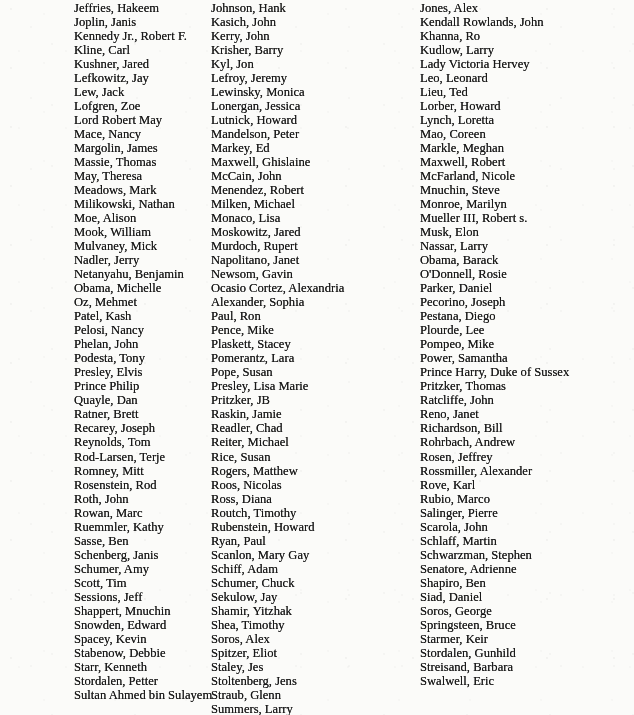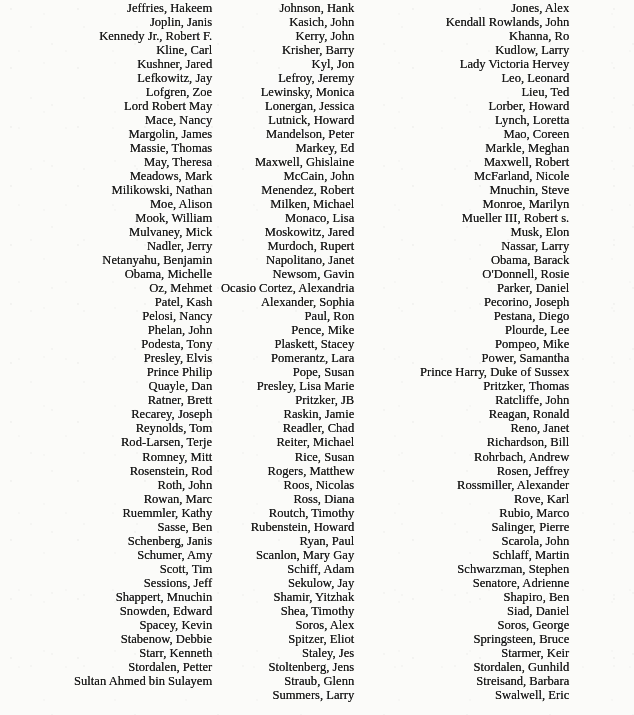--- a/index.html
+++ b/index.html
@@ -23,41 +23,41 @@
     background-size: 67px 59px, 53px 71px, 83px 61px, 47px 77px, 71px 49px;
     font-family: "Liberation Serif", "DejaVu Serif", serif;
     font-size: 12.6px;
     color: #1a1a1a;
   }
   .name-col {
     position: absolute;
     top: 1px;
     white-space: nowrap;
     text-shadow: 0 0 0.35px rgba(26, 26, 26, 0.85); 
-    text-align: right;
   }
   .col-1 { left: 74px;  }
-  .col-2 { left: 221px; }
+  .col-2 { left: 211px; }
   .col-3 { left: 420px; }
   .name-line {
     height: 14.02px;
     line-height: 14.02px;
   }
 </style>
 </head>
 <body>
 
 <div class="page">
   <div class="name-col col-1">
       <div class="name-line">Jeffries, Hakeem</div>
       <div class="name-line">Joplin, Janis</div>
       <div class="name-line">Kennedy Jr., Robert F.</div>
       <div class="name-line">Kline, Carl</div>
       <div class="name-line">Kushner, Jared</div>
       <div class="name-line">Lefkowitz, Jay</div>
+      <div class="name-line">Lew, Jack</div>
       <div class="name-line">Lofgren, Zoe</div>
       <div class="name-line">Lord Robert May</div>
       <div class="name-line">Mace, Nancy</div>
       <div class="name-line">Margolin, James</div>
       <div class="name-line">Massie, Thomas</div>
       <div class="name-line">May, Theresa</div>
       <div class="name-line">Meadows, Mark</div>
       <div class="name-line">Milikowski, Nathan</div>
       <div class="name-line">Moe, Alison</div>
       <div class="name-line">Mook, William</div>
@@ -130,20 +130,21 @@
       <div class="name-line">Reiter, Michael</div>
       <div class="name-line">Rice, Susan</div>
       <div class="name-line">Rogers, Matthew</div>
       <div class="name-line">Roos, Nicolas</div>
       <div class="name-line">Ross, Diana</div>
       <div class="name-line">Routch, Timothy</div>
       <div class="name-line">Rubenstein, Howard</div>
       <div class="name-line">Ryan, Paul</div>
       <div class="name-line">Scanlon, Mary Gay</div>
       <div class="name-line">Schiff, Adam</div>
+      <div class="name-line">Schumer, Chuck</div>
       <div class="name-line">Sekulow, Jay</div>
       <div class="name-line">Shamir, Yitzhak</div>
       <div class="name-line">Shea, Timothy</div>
       <div class="name-line">Soros, Alex</div>
       <div class="name-line">Spitzer, Eliot</div>
       <div class="name-line">Staley, Jes</div>
       <div class="name-line">Stoltenberg, Jens</div>
       <div class="name-line">Straub, Glenn</div>
       <div class="name-line">Summers, Larry</div>
     </div>
@@ -170,21 +171,20 @@
       <div class="name-line">O'Donnell, Rosie</div>
       <div class="name-line">Parker, Daniel</div>
       <div class="name-line">Pecorino, Joseph</div>
       <div class="name-line">Pestana, Diego</div>
       <div class="name-line">Plourde, Lee</div>
       <div class="name-line">Pompeo, Mike</div>
       <div class="name-line">Power, Samantha</div>
       <div class="name-line">Prince Harry, Duke of Sussex</div>
       <div class="name-line">Pritzker, Thomas</div>
       <div class="name-line">Ratcliffe, John</div>
-      <div class="name-line">Reagan, Ronald</div>
       <div class="name-line">Reno, Janet</div>
       <div class="name-line">Richardson, Bill</div>
       <div class="name-line">Rohrbach, Andrew</div>
       <div class="name-line">Rosen, Jeffrey</div>
       <div class="name-line">Rossmiller, Alexander</div>
       <div class="name-line">Rove, Karl</div>
       <div class="name-line">Rubio, Marco</div>
       <div class="name-line">Salinger, Pierre</div>
       <div class="name-line">Scarola, John</div>
       <div class="name-line">Schlaff, Martin</div>

